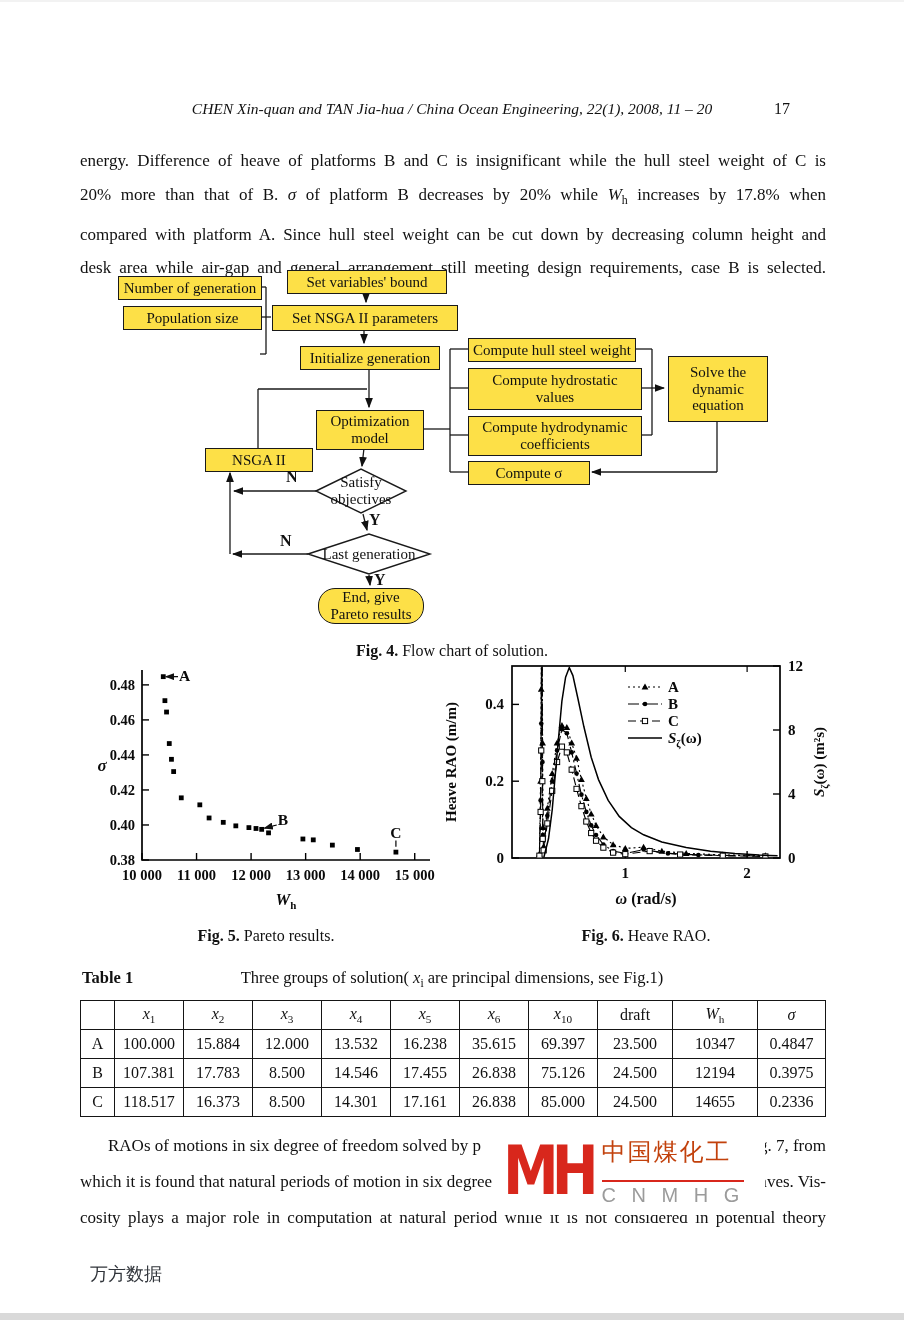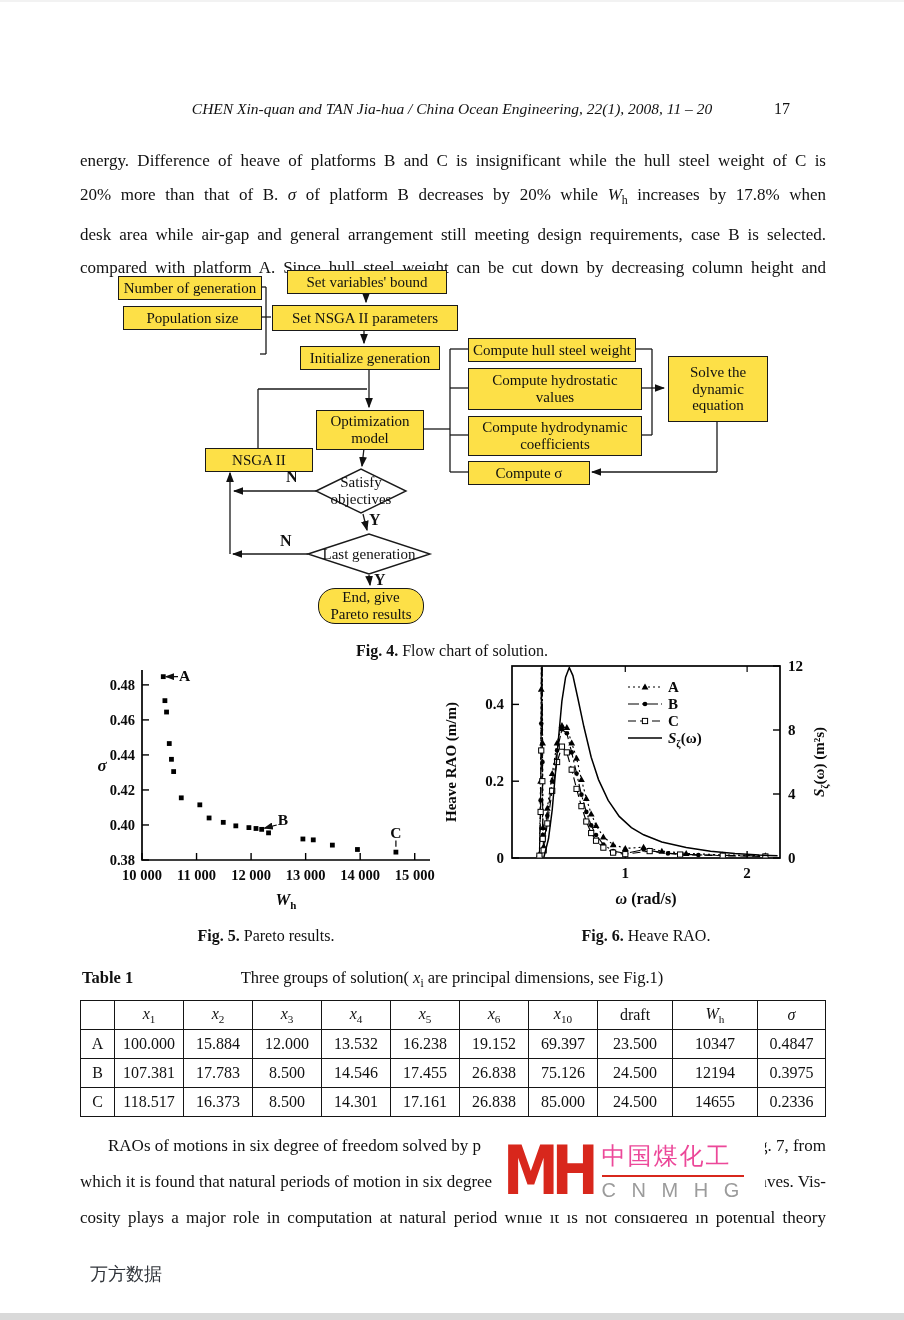--- a/index.html
+++ b/index.html
@@ -39,43 +39,43 @@
   .tblcap{top:966px;left:80px;width:744px;font-size:16.5px;}
   .tblcap .lbl{position:absolute;left:2px;font-weight:bold;}
   .tblcap .ttl{display:block;text-align:center;}
   table.t1{top:998px;left:80px;position:absolute;border-collapse:collapse;table-layout:fixed;
            font-size:16px;text-align:center;}
   table.t1 td,table.t1 th{border:1.5px solid #151515;height:28px;font-weight:normal;padding:0;}
   
   .wm{top:1125px;left:503px;width:262px;height:88px;background:#fff;display:flex;align-items:center;z-index:5;}
   .wm-logo{font-family:"DejaVu Sans",sans-serif;font-weight:bold;font-size:56px;color:#d8271c;
            letter-spacing:-7px;transform:scaleY(1.22);line-height:1;margin-right:10px;}
-  .wm-cn{font-size:24px;color:#ec4899;border-bottom:2.5px solid #d8271c;padding-bottom:3px;
+  .wm-cn{font-size:24px;color:#c2410c;border-bottom:2.5px solid #d8271c;padding-bottom:12px;
          font-family:sans-serif;letter-spacing:2px;white-space:nowrap;}
   .wm-en{font-size:20px;color:#9b9b9b;letter-spacing:5px;font-family:"Liberation Sans",sans-serif;margin-top:2px;}
   .footer{top:1260px;left:90px;font-size:18px;color:#30343a;font-family:sans-serif;}
   .bottomstrip{top:1311px;left:0;width:904px;height:9px;background:#d9d9d9;}
   i{font-style:italic;}
   sub{font-size:0.7em;}
 </style>
 </head>
 <body>
 
 <div class="page">
 
   <div class="abs hdr">
     <span>CHEN Xin-quan and TAN Jia-hua / China Ocean Engineering, 22(1), 2008, 11 – 20</span>
     <span class="pageno">17</span>
   </div>
 
   <div class="abs para p1">
     <div class="pline"><span>energy. Difference of heave of platforms B and C is insignificant while the hull steel weight of C is</span></div>
     <div class="pline"><span>20% more than that of B. </span><i>σ</i><span> of platform B decreases by 20% while </span><i>W</i><sub>h</sub><span> increases by 17.8% when</span></div>
+    <div class="pline"><span>compared with platform A. Since hull steel weight can be cut down by decreasing column height and</span></div>
     <div class="pline"><span>desk area while air-gap and general arrangement still meeting design requirements, case B is selected.</span></div>
-    <div class="pline"><span>compared with platform A. Since hull steel weight can be cut down by decreasing column height and</span></div>
   </div>
 
   <div class="abs flow">
     <svg id="flowsvg" width="744" height="360">
         <defs>
           <marker id="ah" markerWidth="8" markerHeight="6" refX="7" refY="3" orient="auto">
             <path d="M0,0 L8,3 L0,6 Z" fill="#111"></path>
           </marker>
         </defs>
         <polygon points="236,223 281,201 326,223 281,245" fill="#fff" stroke="#1a1a1a" stroke-width="1.4"></polygon>
@@ -367,21 +367,21 @@
         </tr>
       </thead>
     <tbody id="t1body">
         <tr>
           <td>A</td>
           <td>100.000</td>
           <td>15.884</td>
           <td>12.000</td>
           <td>13.532</td>
           <td>16.238</td>
-          <td>19.152</td>
+          <td>35.615</td>
           <td>69.397</td>
           <td>23.500</td>
           <td>10347</td>
           <td>0.4847</td>
         </tr>
         <tr>
           <td>B</td>
           <td>107.381</td>
           <td>17.783</td>
           <td>8.500</td>

